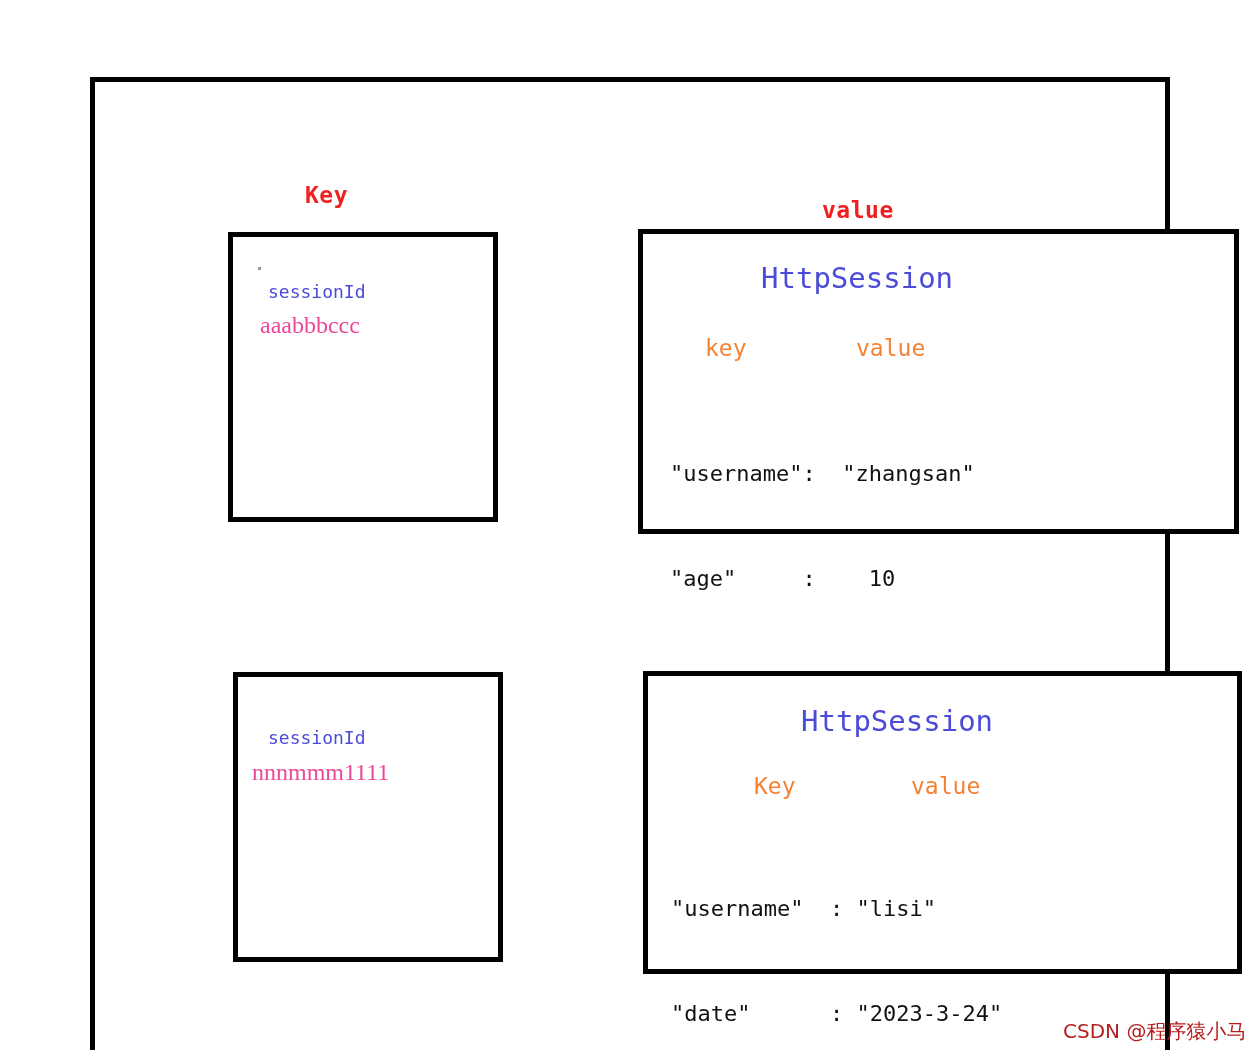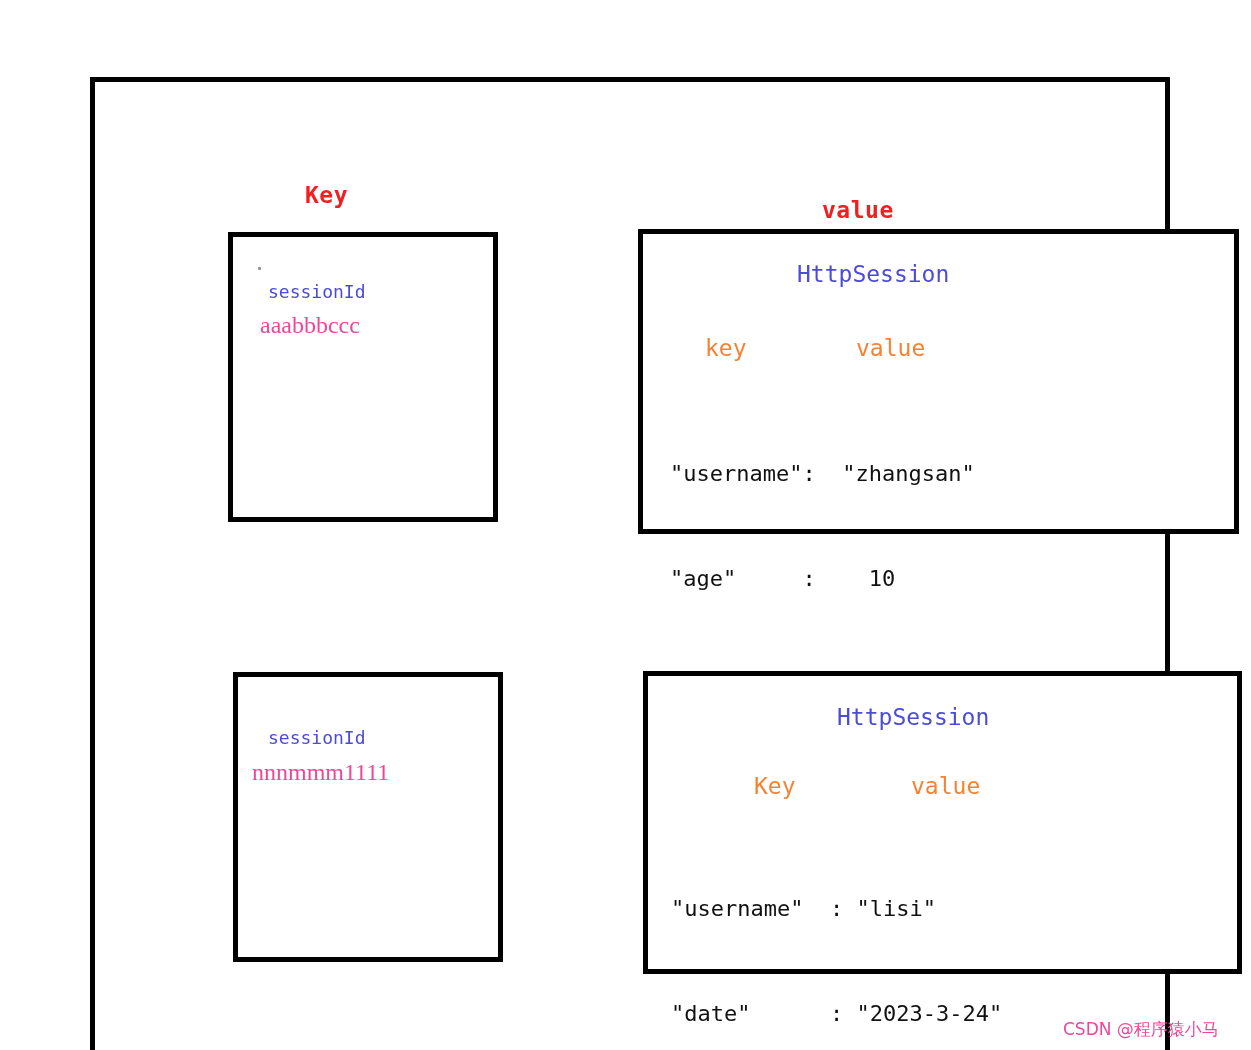--- a/index.html
+++ b/index.html
@@ -83,23 +83,22 @@
     width: 3px;
     height: 3px;
     background: #9a9a9a;
   }
 
   
   .session-title {
     position: absolute;
     color: #4b4bd8;
     font-family: "DejaVu Sans Mono", "Liberation Mono", monospace;
-    font-size: 23px;
+    font-size: 29px;
     white-space: nowrap;
-    margin-left: 36px;
   }
   #value-box-1 .session-title { left: 118px; top: 27px; }
   #value-box-2 .session-title { left: 153px; top: 28px; }
 
   .kv-head {
     position: absolute;
     color: #f58233;
     font-family: "DejaVu Sans Mono", "Liberation Mono", monospace;
     font-size: 23px;
     white-space: nowrap;
@@ -120,23 +119,23 @@
   #value-box-1 .kv-table { left: 27px; top: 152px; }
   #value-box-2 .kv-table { left: 23px; top: 145px; }
 
   .kv-row { display: block; white-space: pre; }
 
   
   #watermark {
     position: absolute;
     left: 1063px;
     top: 1018px;
-    color: #ec4899;
+    color: #b91c1c;
     font-family: "DejaVu Sans", "Liberation Sans", sans-serif;
-    font-size: 17px;
+    font-size: 20px;
     white-space: nowrap;
   }
 </style>
 </head>
 <body>
 
 <div id="outer-frame">
 
   <div class="column-caption" id="caption-key">Key</div>
   <div class="column-caption" id="caption-value">value</div>

